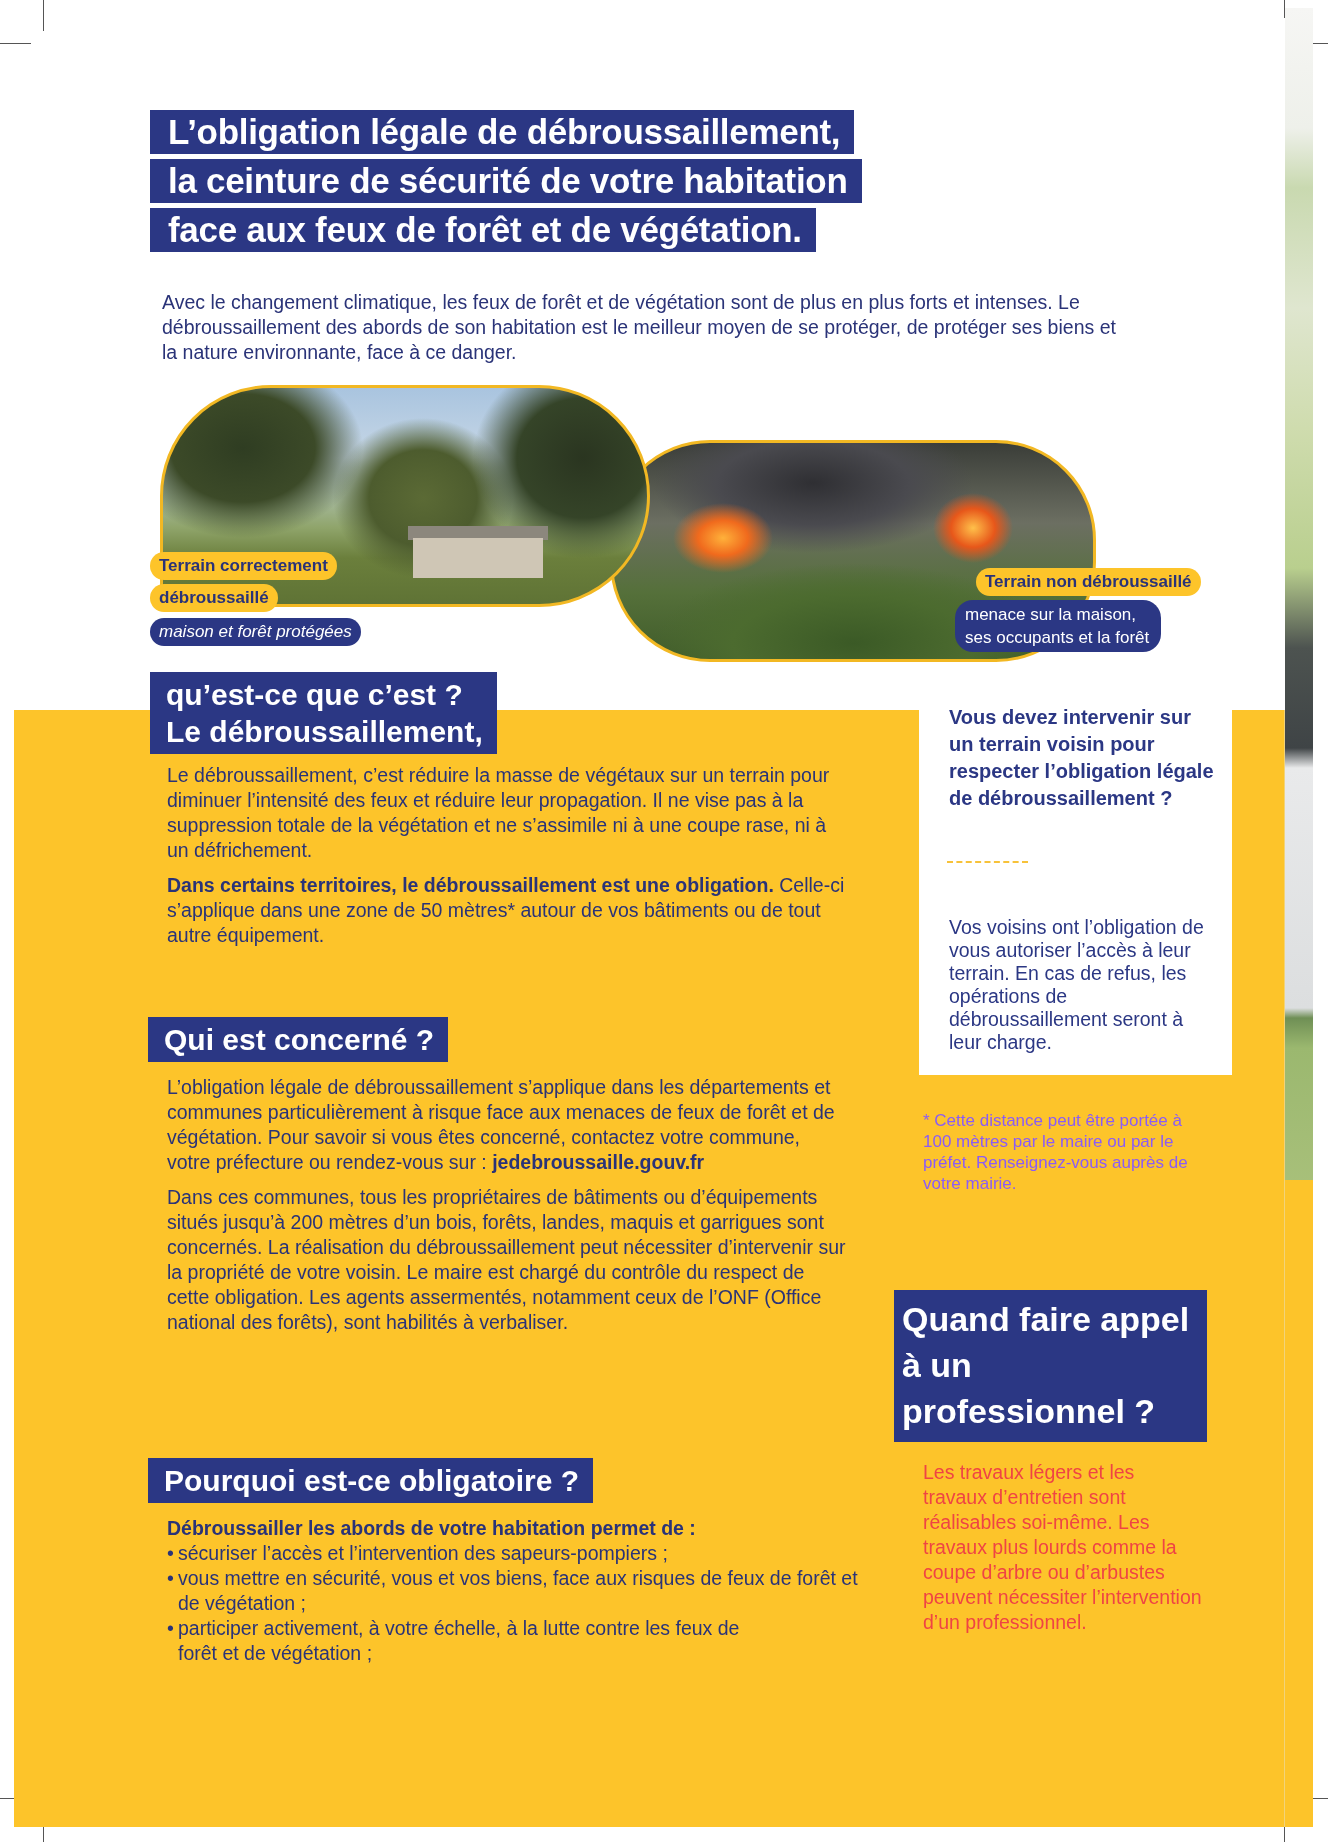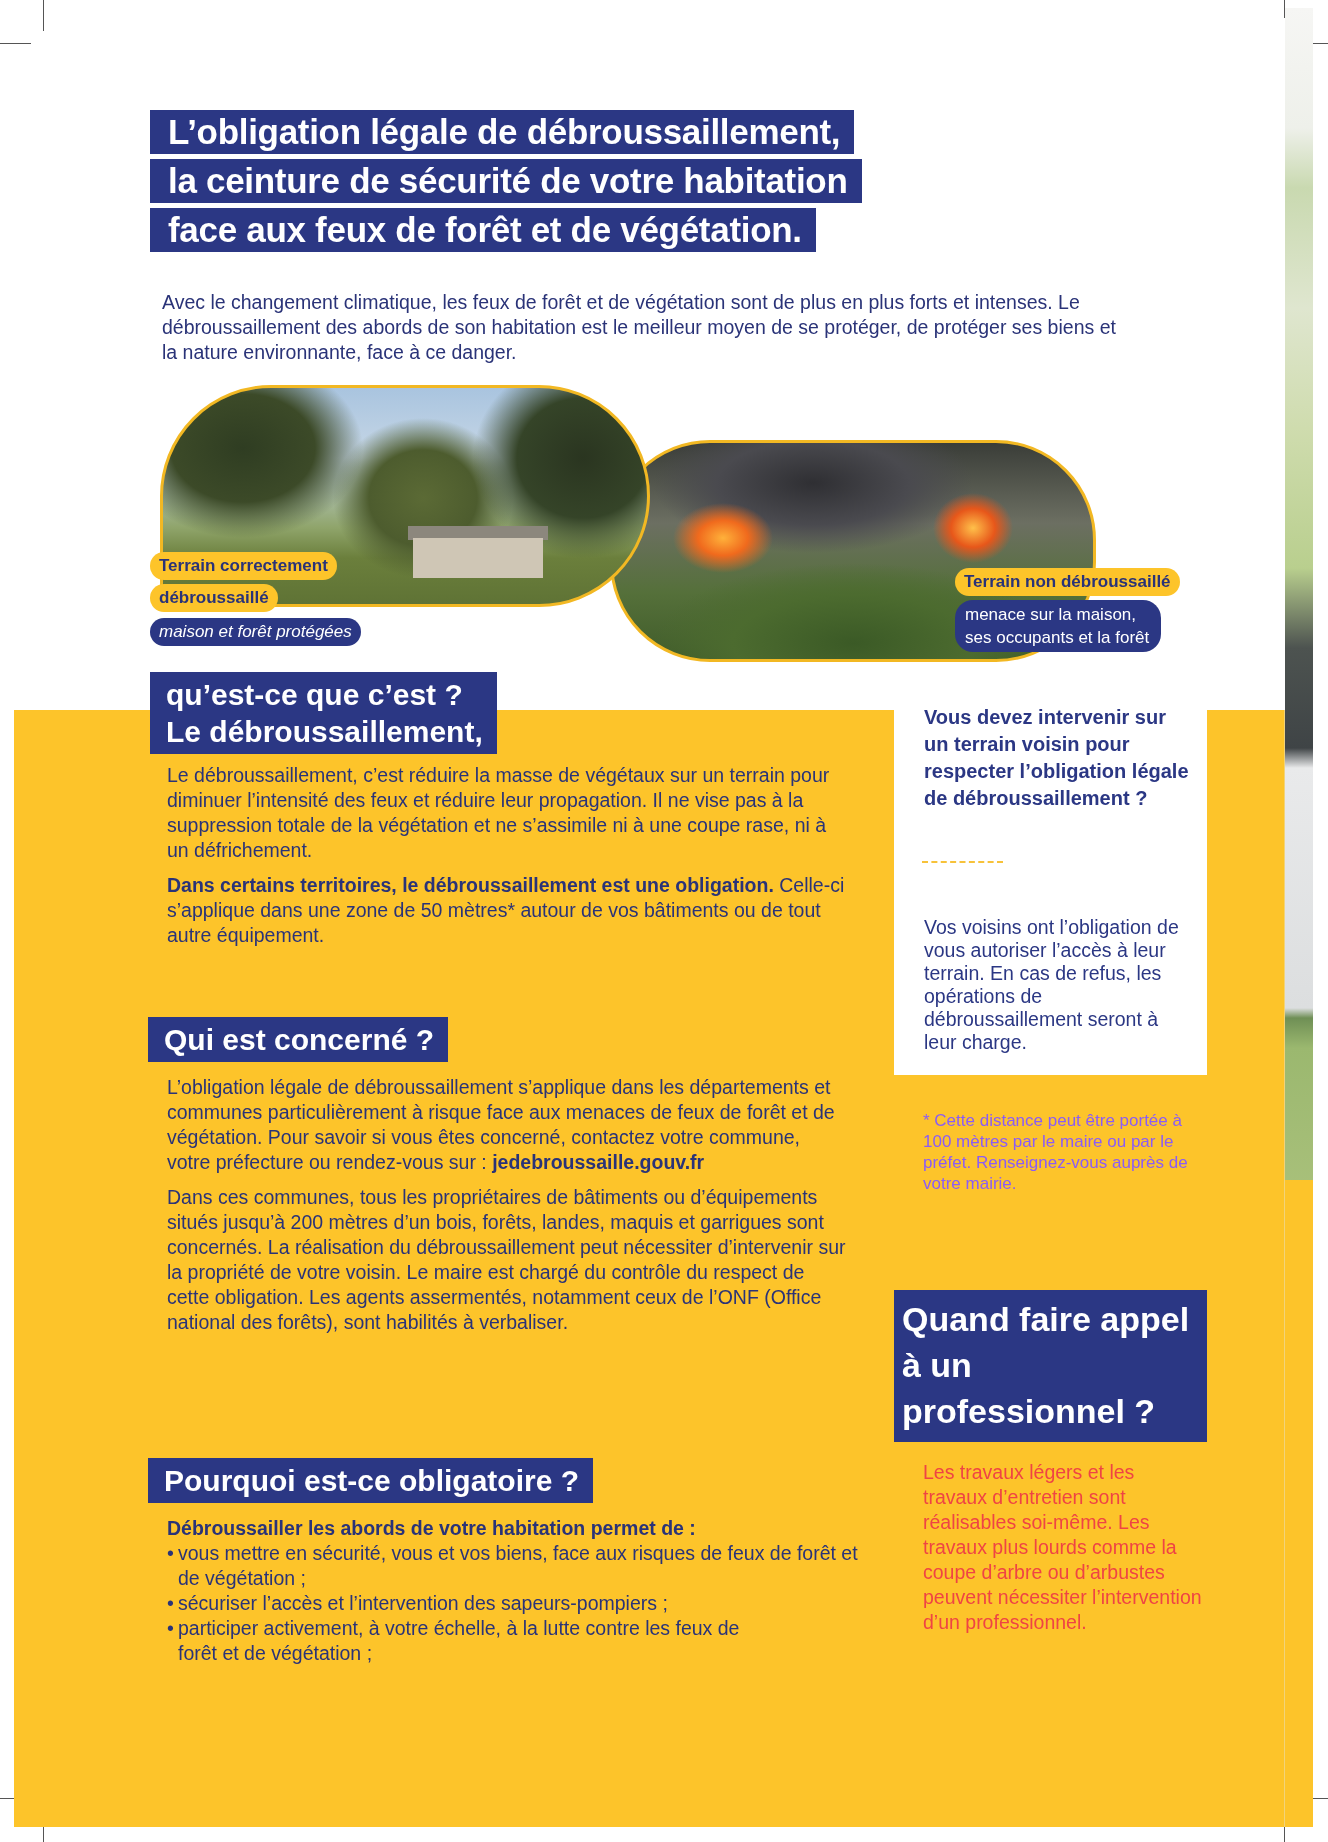--- a/index.html
+++ b/index.html
@@ -42,21 +42,21 @@
   .pill.n { background:#2b3784; color:#fff; font-weight:normal; }
 
   
   .band { position:absolute; left:14px; top:710px; width:1299px; height:1117px; background:#fdc42a; }
 
   .h2 { position:absolute; background:#2b3784; color:#fff; font-weight:bold; font-size:30px; line-height:37px; padding:4px 14px 4px 16px; white-space:nowrap; z-index:4; }
   .para { position:absolute; left:167px; width:680px; font-size:19.5px; line-height:25px; color:#2a3378; z-index:4; }
   .para b { font-weight:bold; }
   .para p { margin:0 0 10px 0; }
 
-  .aside-box { position:absolute; left:894px; top:680px; width:313px; height:395px; background:#fff; z-index:4; }
+  .aside-box { position:absolute; left:919px; top:680px; width:313px; height:395px; background:#fff; z-index:4; }
   .aside-q { position:absolute; left:30px; top:24px; width:270px; font-weight:bold; font-size:20px; line-height:27px; color:#2b3784; }
   .aside-dash { position:absolute; left:28px; top:181px; width:81px; height:0; border-top:2px dashed #f7c23a; }
   .aside-a { position:absolute; left:30px; top:214px; width:270px; font-size:19.5px; line-height:23px; color:#2b3784;margin-top:22px; }
   .footnote { position:absolute; left:923px; top:1110px; width:270px; font-size:17px; line-height:21px; color:#8b5cf6; z-index:4; }
   .h2big { position:absolute; left:894px; top:1290px; width:313px; height:152px; background:#2b3784; color:#fff; font-weight:bold; font-size:34px; line-height:46px; padding:6px 14px 0 8px; box-sizing:border-box; z-index:4; }
   .pro { position:absolute; left:923px; top:1460px; width:280px; font-size:19.5px; line-height:25px; color:#ef4444; z-index:4; }
   .bullets { list-style:none; margin:0; padding:0; }
   .bullets li { position:relative; padding-left:11px; }
   .bullets li::before { content:"•"; position:absolute; left:0; top:0; }
 </style>
@@ -86,21 +86,21 @@
 <div class="photo photo1">
   <div class="roof"></div>
   <div class="house"></div>
 </div>
 <div class="photo photo2"></div>
 
 <div class="pill y" style="left:150px;top:552px;">Terrain correctement</div>
 <div class="pill y" style="left:150px;top:584px;">débroussaillé</div>
 <div class="pill n" style="left:150px;top:618px;font-style:italic;">maison et forêt protégées</div>
 
-<div class="pill y" style="left:955px;top:568px;">Terrain non débroussaillé</div>
+<div class="pill y" style="left:976px;top:568px;">Terrain non débroussaillé</div>
 <div class="pill n" style="left:955px;top:600px;line-height:23px;padding:3px 12px 3px 10px;border-radius:18px;">
   <div>menace sur la maison,</div>
   <div>ses occupants et la forêt</div>
 </div>
 
 <div class="h2" style="left:150px;top:672px;">
   <div>qu’est-ce que c’est ?</div>
   <div>Le débroussaillement,</div>
 </div>
 <div class="para" style="top:763px;">
@@ -111,22 +111,22 @@
 <div class="h2" style="left:148px;top:1017px;">Qui est concerné ?</div>
 <div class="para" style="top:1075px;">
   <p><span>L’obligation légale de débroussaillement s’applique dans les départements et communes particulièrement à risque face aux menaces de feux de forêt et de végétation. Pour savoir si vous êtes concerné, contactez votre commune, votre préfecture ou rendez-vous sur : </span><b>jedebroussaille.gouv.fr</b></p>
   <p>Dans ces communes, tous les propriétaires de bâtiments ou d’équipements situés jusqu’à 200 mètres d’un bois, forêts, landes, maquis et garrigues sont concernés. La réalisation du débroussaillement peut nécessiter d’intervenir sur la propriété de votre voisin. Le maire est chargé du contrôle du respect de cette obligation. Les agents assermentés, notamment ceux de l’ONF (Office national des forêts), sont habilités à verbaliser.</p>
 </div>
 
 <div class="h2" style="left:148px;top:1458px;">Pourquoi est-ce obligatoire ?</div>
 <div class="para" style="top:1516px;width:700px;">
   <div style="font-weight:bold;">Débroussailler les abords de votre habitation permet de :</div>
   <ul class="bullets">
+    <li>sécuriser l’accès et l’intervention des sapeurs-pompiers ;</li>
     <li>vous mettre en sécurité, vous et vos biens, face aux risques de feux de forêt et de végétation ;</li>
-    <li>sécuriser l’accès et l’intervention des sapeurs-pompiers ;</li>
     <li style="width:580px;">participer activement, à votre échelle, à la lutte contre les feux de forêt et de végétation ;</li>
   </ul>
 </div>
 
 <div class="aside-box">
   <div class="aside-q">Vous devez intervenir sur un terrain voisin pour respecter l’obligation légale de débroussaillement ?</div>
   <div class="aside-dash"></div>
   <div class="aside-a">Vos voisins ont l’obligation de vous autoriser l’accès à leur terrain. En cas de refus, les opérations de débroussaillement seront à leur charge.</div>
 </div>
 <div class="footnote">* Cette distance peut être portée à 100 mètres par le maire ou par le préfet. Renseignez-vous auprès de votre mairie.</div>

